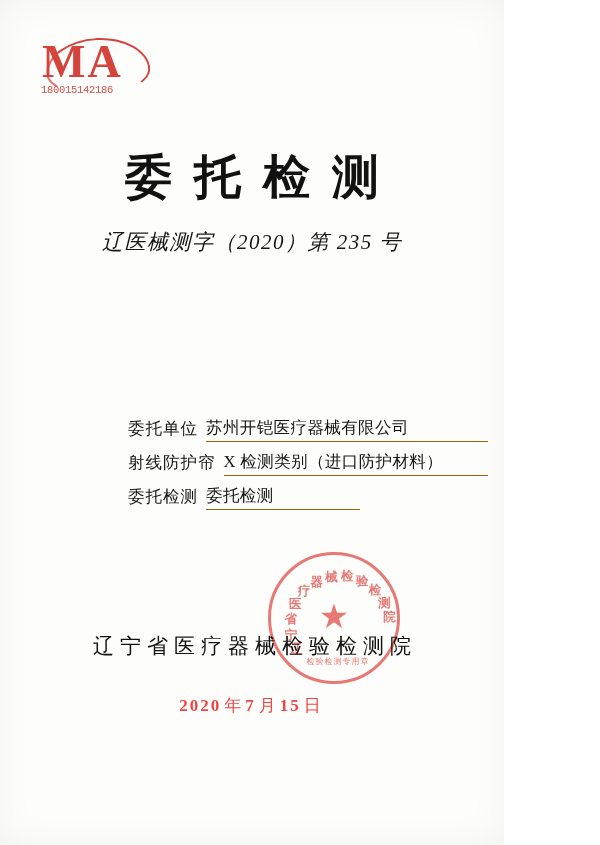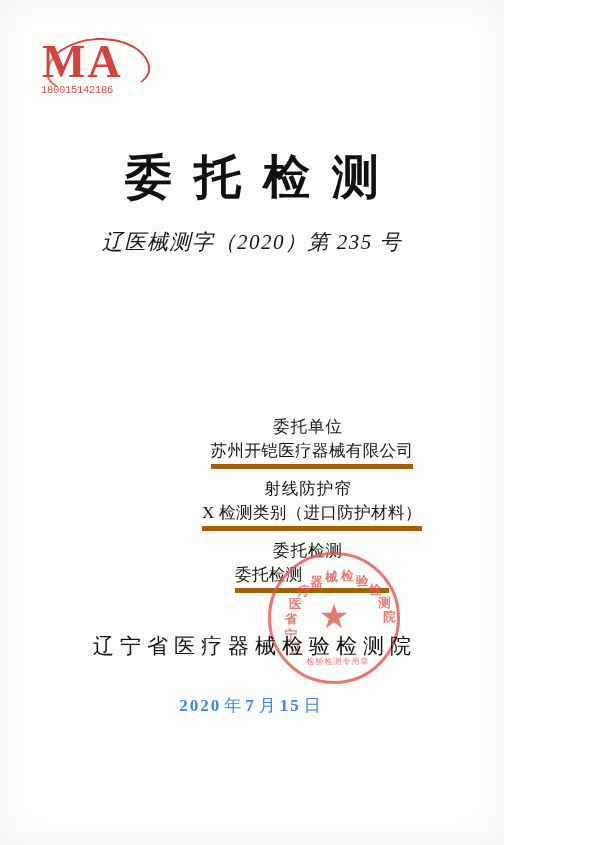--- a/index.html
+++ b/index.html
@@ -101,39 +101,38 @@
 
   
   .fields {
     position: absolute;
     left: 128px;
     top: 416px;
     width: 360px;
   }
   .field-row {
     display: flex;
-    align-items: center;
-    margin-bottom: 36px;
+    align-items: flex-end;
+    margin-bottom: 8px;
     height: 26px;
-    flex-direction: column;
   }
   .field-label {
     font-size: 16.5px;
     letter-spacing: 1px;
     white-space: nowrap;
     color: #141414;
     padding-bottom: 2px;
   }
   .field-value {
     flex: 1;
     margin-left: 8px;
     font-size: 16.5px;
     letter-spacing: 0.4px;
     color: #141414;
-    border-bottom: 5px solid #a16207;
+    border-bottom: 1px solid #a16207;
     padding-bottom: 2px;
     white-space: nowrap;
   }
   .field-row.short .field-value {
     flex: 0 0 auto;
     min-width: 120px;
     padding-right: 34px;
   }
 
   
@@ -150,21 +149,21 @@
   }
   .issue-date {
     position: absolute;
     left: 0;
     right: 0;
     top: 694px;
     text-align: center;
     font-size: 17px;
     letter-spacing: 2px;
     font-weight: bold;
-    color: #3b82f6;
+    color: #ef4444;
   }
   .issue-date .sep {
     font-weight: normal;
     padding: 0 3px;
     letter-spacing: 1px;
   }
 
   
   .seal {
     position: absolute;

